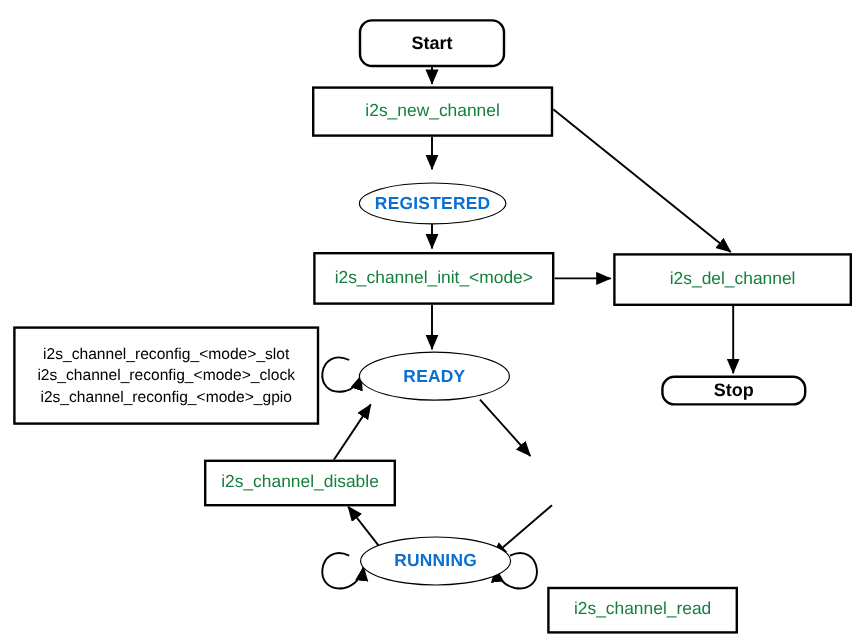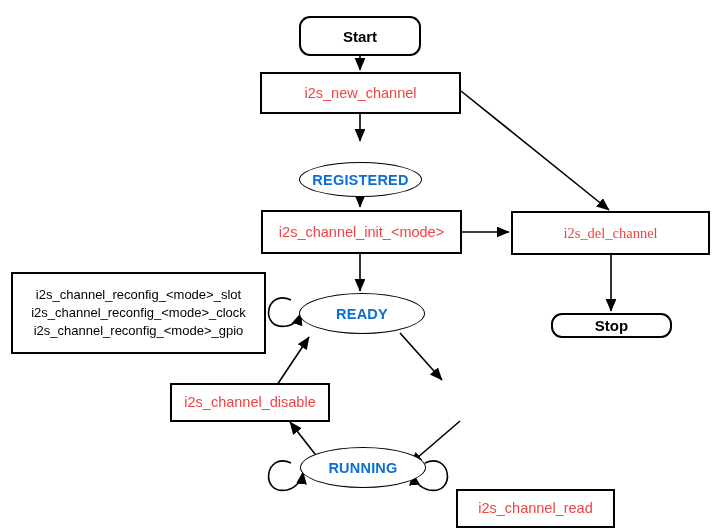--- a/index.html
+++ b/index.html
@@ -32,21 +32,21 @@
     box-sizing: border-box;
     display: flex;
     align-items: center;
     justify-content: center;
     text-align: center;
     background: #ffffff;
   }
   .node-rect {
     border: 2px solid #000000;
     font-size: 14.5px;
-    color: #ef4444;
+    color: #15803d;
     line-height: 1.28;
   }
   .node-terminator {
     border: 2px solid #000000;
     border-radius: 11px;
     font-size: 15px;
     font-weight: bold;
     color: #000000;
   }
   .node-state {
@@ -111,29 +111,29 @@
   </svg>
 
   <div class="node node-terminator" style="left:299px; top:2px; width:122px; height:40px;margin-top:14px;">
     <span>Start</span>
   </div>
 
   <div class="node node-rect" style="left:260px; top:72px; width:201px; height:42px;">
     <span>i2s_new_channel</span>
   </div>
 
-  <div class="node node-state" style="left:299px; top:162px; width:123px; height:35px;">
+  <div class="node node-state" style="left:299px; top:152px; width:123px; height:35px;">
     <span>REGISTERED</span>
   </div>
 
   <div class="node node-rect" style="left:261px; top:210px; width:201px; height:44px;">
     <span>i2s_channel_init_&lt;mode&gt;</span>
   </div>
 
-  <div class="node node-rect" style="left:511px; top:211px; width:199px; height:44px;font-family:Liberation Serif, serif;">
+  <div class="node node-rect" style="left:511px; top:211px; width:199px; height:44px;">
     <span>i2s_del_channel</span>
   </div>
 
   <div class="node node-terminator" style="left:551px; top:313px; width:121px; height:25px;">
     <span>Stop</span>
   </div>
 
   <div class="node node-state" style="left:299px; top:293px; width:126px; height:41px;">
     <span>READY</span>
   </div>

